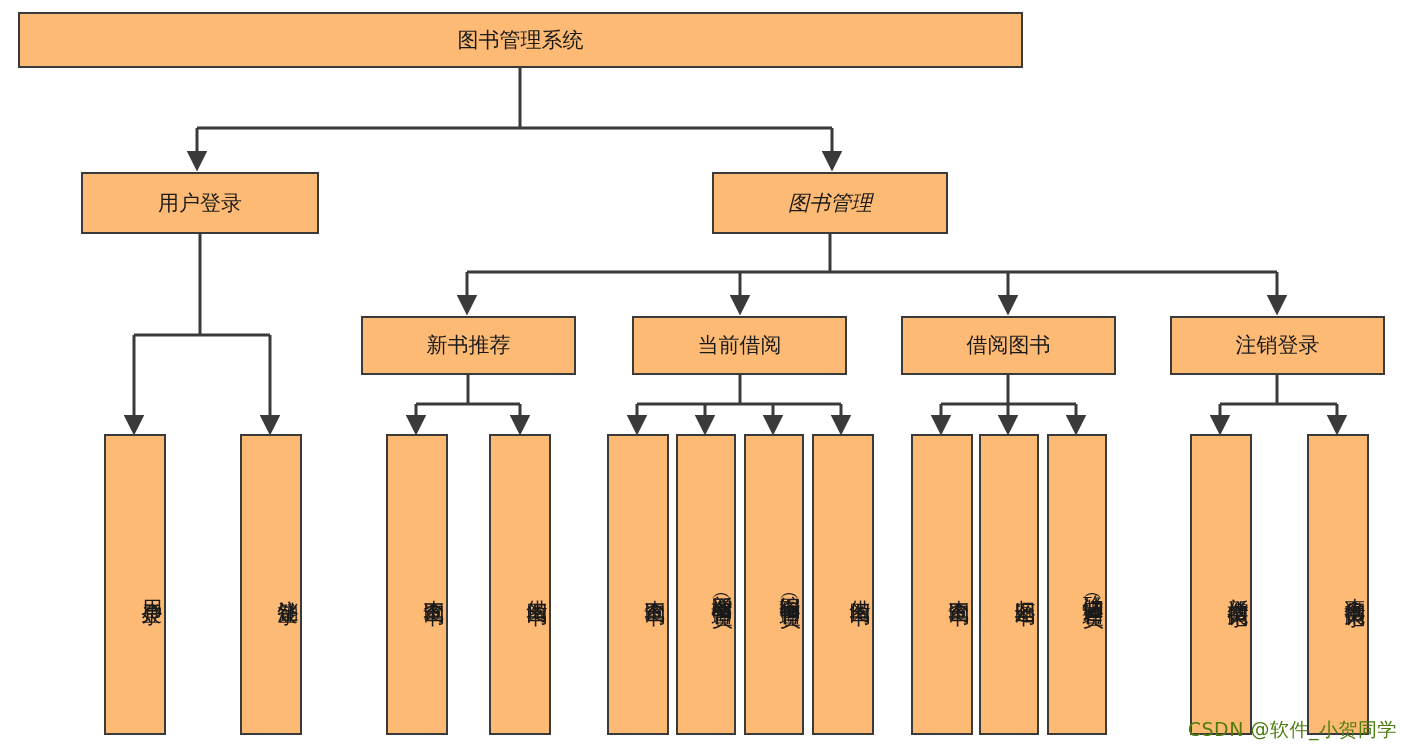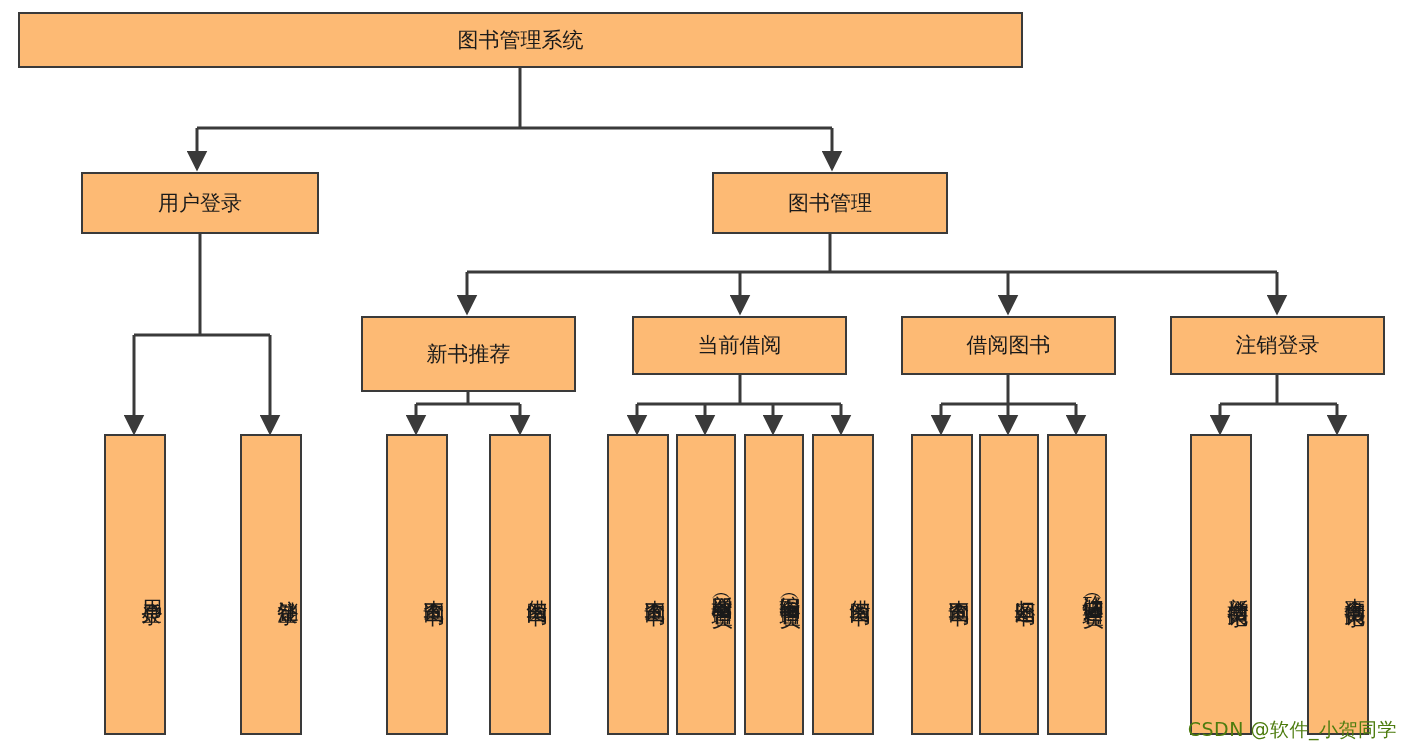--- a/index.html
+++ b/index.html
@@ -126,25 +126,25 @@
     </g>
   </svg>
 
   <div class="node h" style="left:18px; top:12px; width:1005px; height:56px;">
     <span>图书管理系统</span>
   </div>
 
   <div class="node h" style="left:81px; top:172px; width:238px; height:62px;">
     <span>用户登录</span>
   </div>
-  <div class="node h" style="left:712px; top:172px; width:236px; height:62px;">
+  <div class="node h" style="left:712px; top:172px; width:236px; height:62px;font-style:italic;">
     <span>图书管理</span>
   </div>
 
-  <div class="node h" style="left:361px; top:316px; width:215px; height:76px;">
+  <div class="node h" style="left:361px; top:316px; width:215px; height:59px;">
     <span>新书推荐</span>
   </div>
   <div class="node h" style="left:632px; top:316px; width:215px; height:59px;">
     <span>当前借阅</span>
   </div>
   <div class="node h" style="left:901px; top:316px; width:215px; height:59px;">
     <span>借阅图书</span>
   </div>
   <div class="node h" style="left:1170px; top:316px; width:215px; height:59px;">
     <span>注销登录</span>

